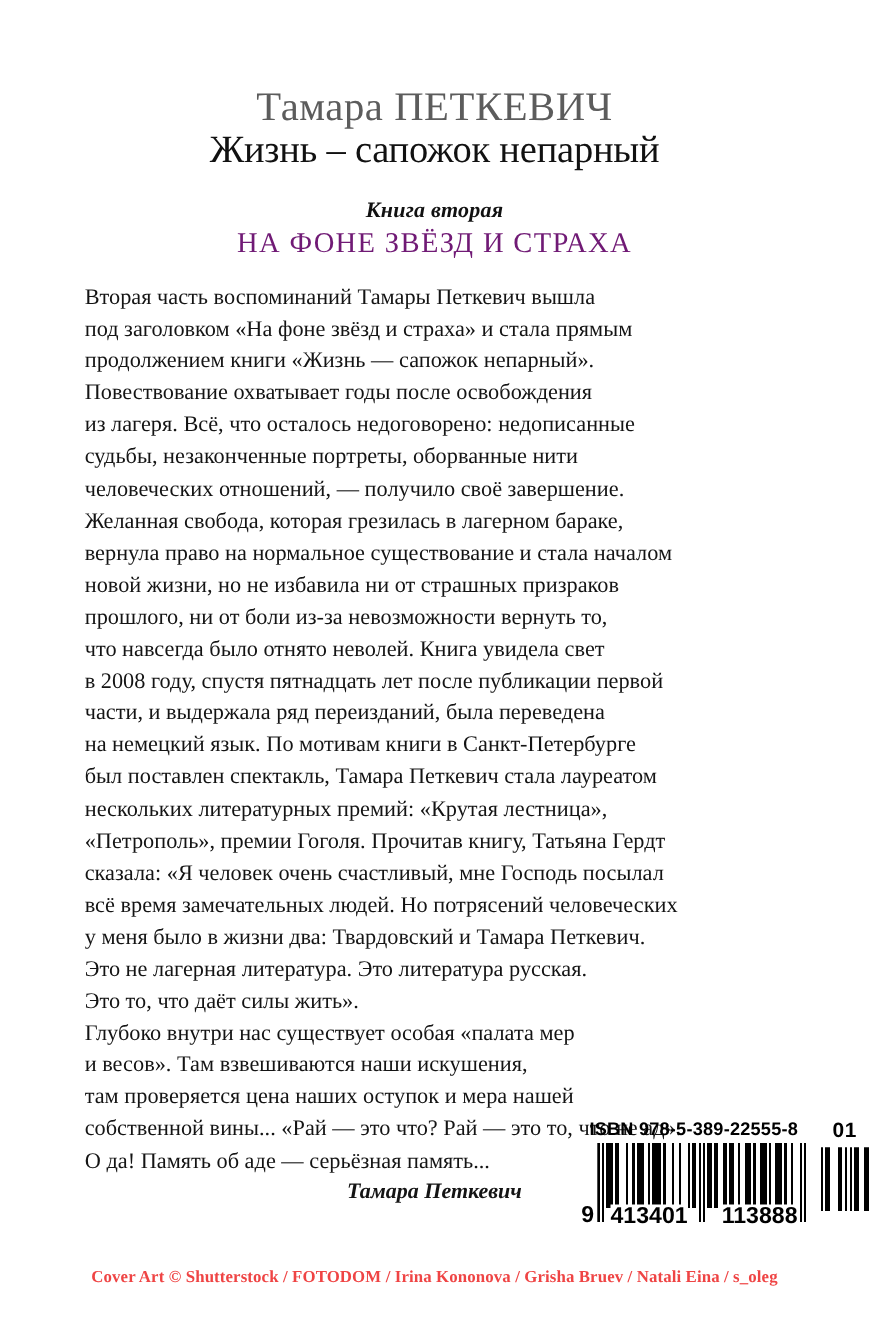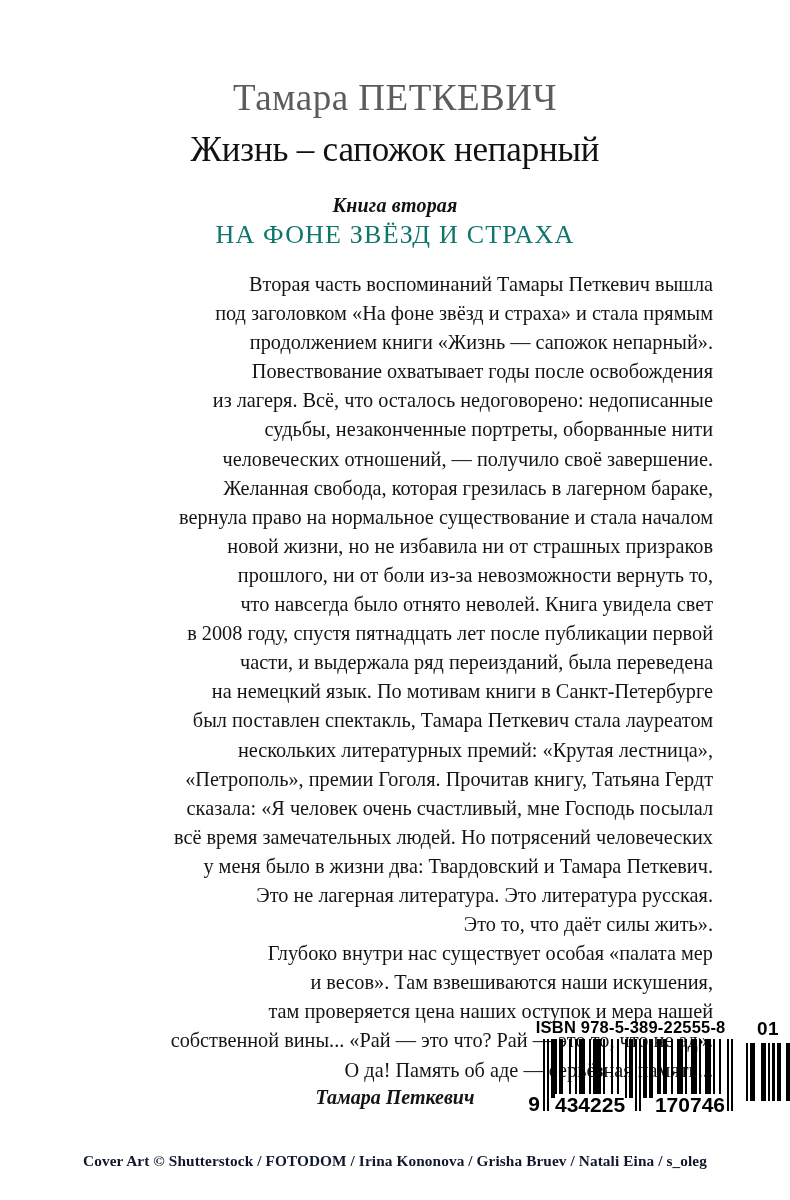--- a/index.html
+++ b/index.html
@@ -32,56 +32,55 @@
   }
   .author-name {
     font-family: "Liberation Serif", "DejaVu Serif", serif;
     font-size: 37px;
     line-height: 1.06;
     letter-spacing: 0.5px;
     color: #5c5c5c;
     font-weight: 400;
   }
   .book-title {
-    margin-top: 14px;
     font-size: 35px;
     line-height: 1.08;
     font-weight: 400;
     color: #111111;
     letter-spacing: -0.2px;
   }
   .book-number {
     margin-top: 25px;
     font-size: 20px;
     font-style: italic;
     font-weight: 700;
     color: #111111;
     letter-spacing: 0.2px;
   }
   .subtitle {
     margin-top: 3px;
     font-size: 26px;
     font-weight: 400;
-    color: #0f766e;
+    color: #701a75;
     letter-spacing: 1.2px;
   }
 
   
   .blurb {
     margin: 0 auto;
     padding-top: 20px;
     width: 636px;
     text-align: center;
   }
   .blurb p {
     margin: 0;
     font-size: 20.3px;
     line-height: 29.1px;
     color: #141414;
-    text-align: right;
+    text-align: left;
     white-space: pre-line;
   }
   .blurb p.second-block {
   }
   .signature {
     margin-top: 1px;
     font-size: 20px;
     font-style: italic;
     font-weight: 700;
     text-align: center;
@@ -167,21 +166,21 @@
 
   
   .credit {
     position: absolute;
     left: 0;
     right: 0;
     bottom: 30px;
     text-align: center;
     font-size: 15.3px;
     font-weight: 700;
-    color: #0f172a;
+    color: #ef4444;
     letter-spacing: 0.1px;
   }
 </style>
 </head>
 <body>
 
 <div class="page">
 
   <div class="header">
     <div class="author-name">Тамара ПЕТКЕВИЧ</div>
@@ -274,22 +273,22 @@
               <rect x="156.000" y="0" width="2.040" height="59" fill="#000"></rect>
               <rect x="162.000" y="0" width="2.040" height="59" fill="#000"></rect>
               <rect x="164.000" y="0" width="2.040" height="59" fill="#000"></rect>
               <rect x="166.000" y="0" width="2.040" height="59" fill="#000"></rect>
               <rect x="170.000" y="0" width="2.040" height="59" fill="#000"></rect>
               <rect x="176.000" y="0" width="2.040" height="59" fill="#000"></rect>
               <rect x="184.000" y="0" width="2.040" height="72" fill="#000"></rect>
               <rect x="188.000" y="0" width="2.040" height="72" fill="#000"></rect>
             </svg>
           <div class="ean-digits">
-            <span class="grp left-grp">434225</span>
-            <span class="grp right-grp">170746</span>
+            <span class="grp left-grp">413401</span>
+            <span class="grp right-grp">113888</span>
           </div>
         </div>
       </div>
     </div>
 
     <div class="addon-block">
       <div class="addon-text">01</div>
       <svg id="addon-svg" width="44" height="58" viewBox="0 0 44 58" shape-rendering="crispEdges">
           <rect x="0.000" y="0" width="2.244" height="58" fill="#000"></rect>
           <rect x="4.400" y="0" width="2.244" height="58" fill="#000"></rect>

